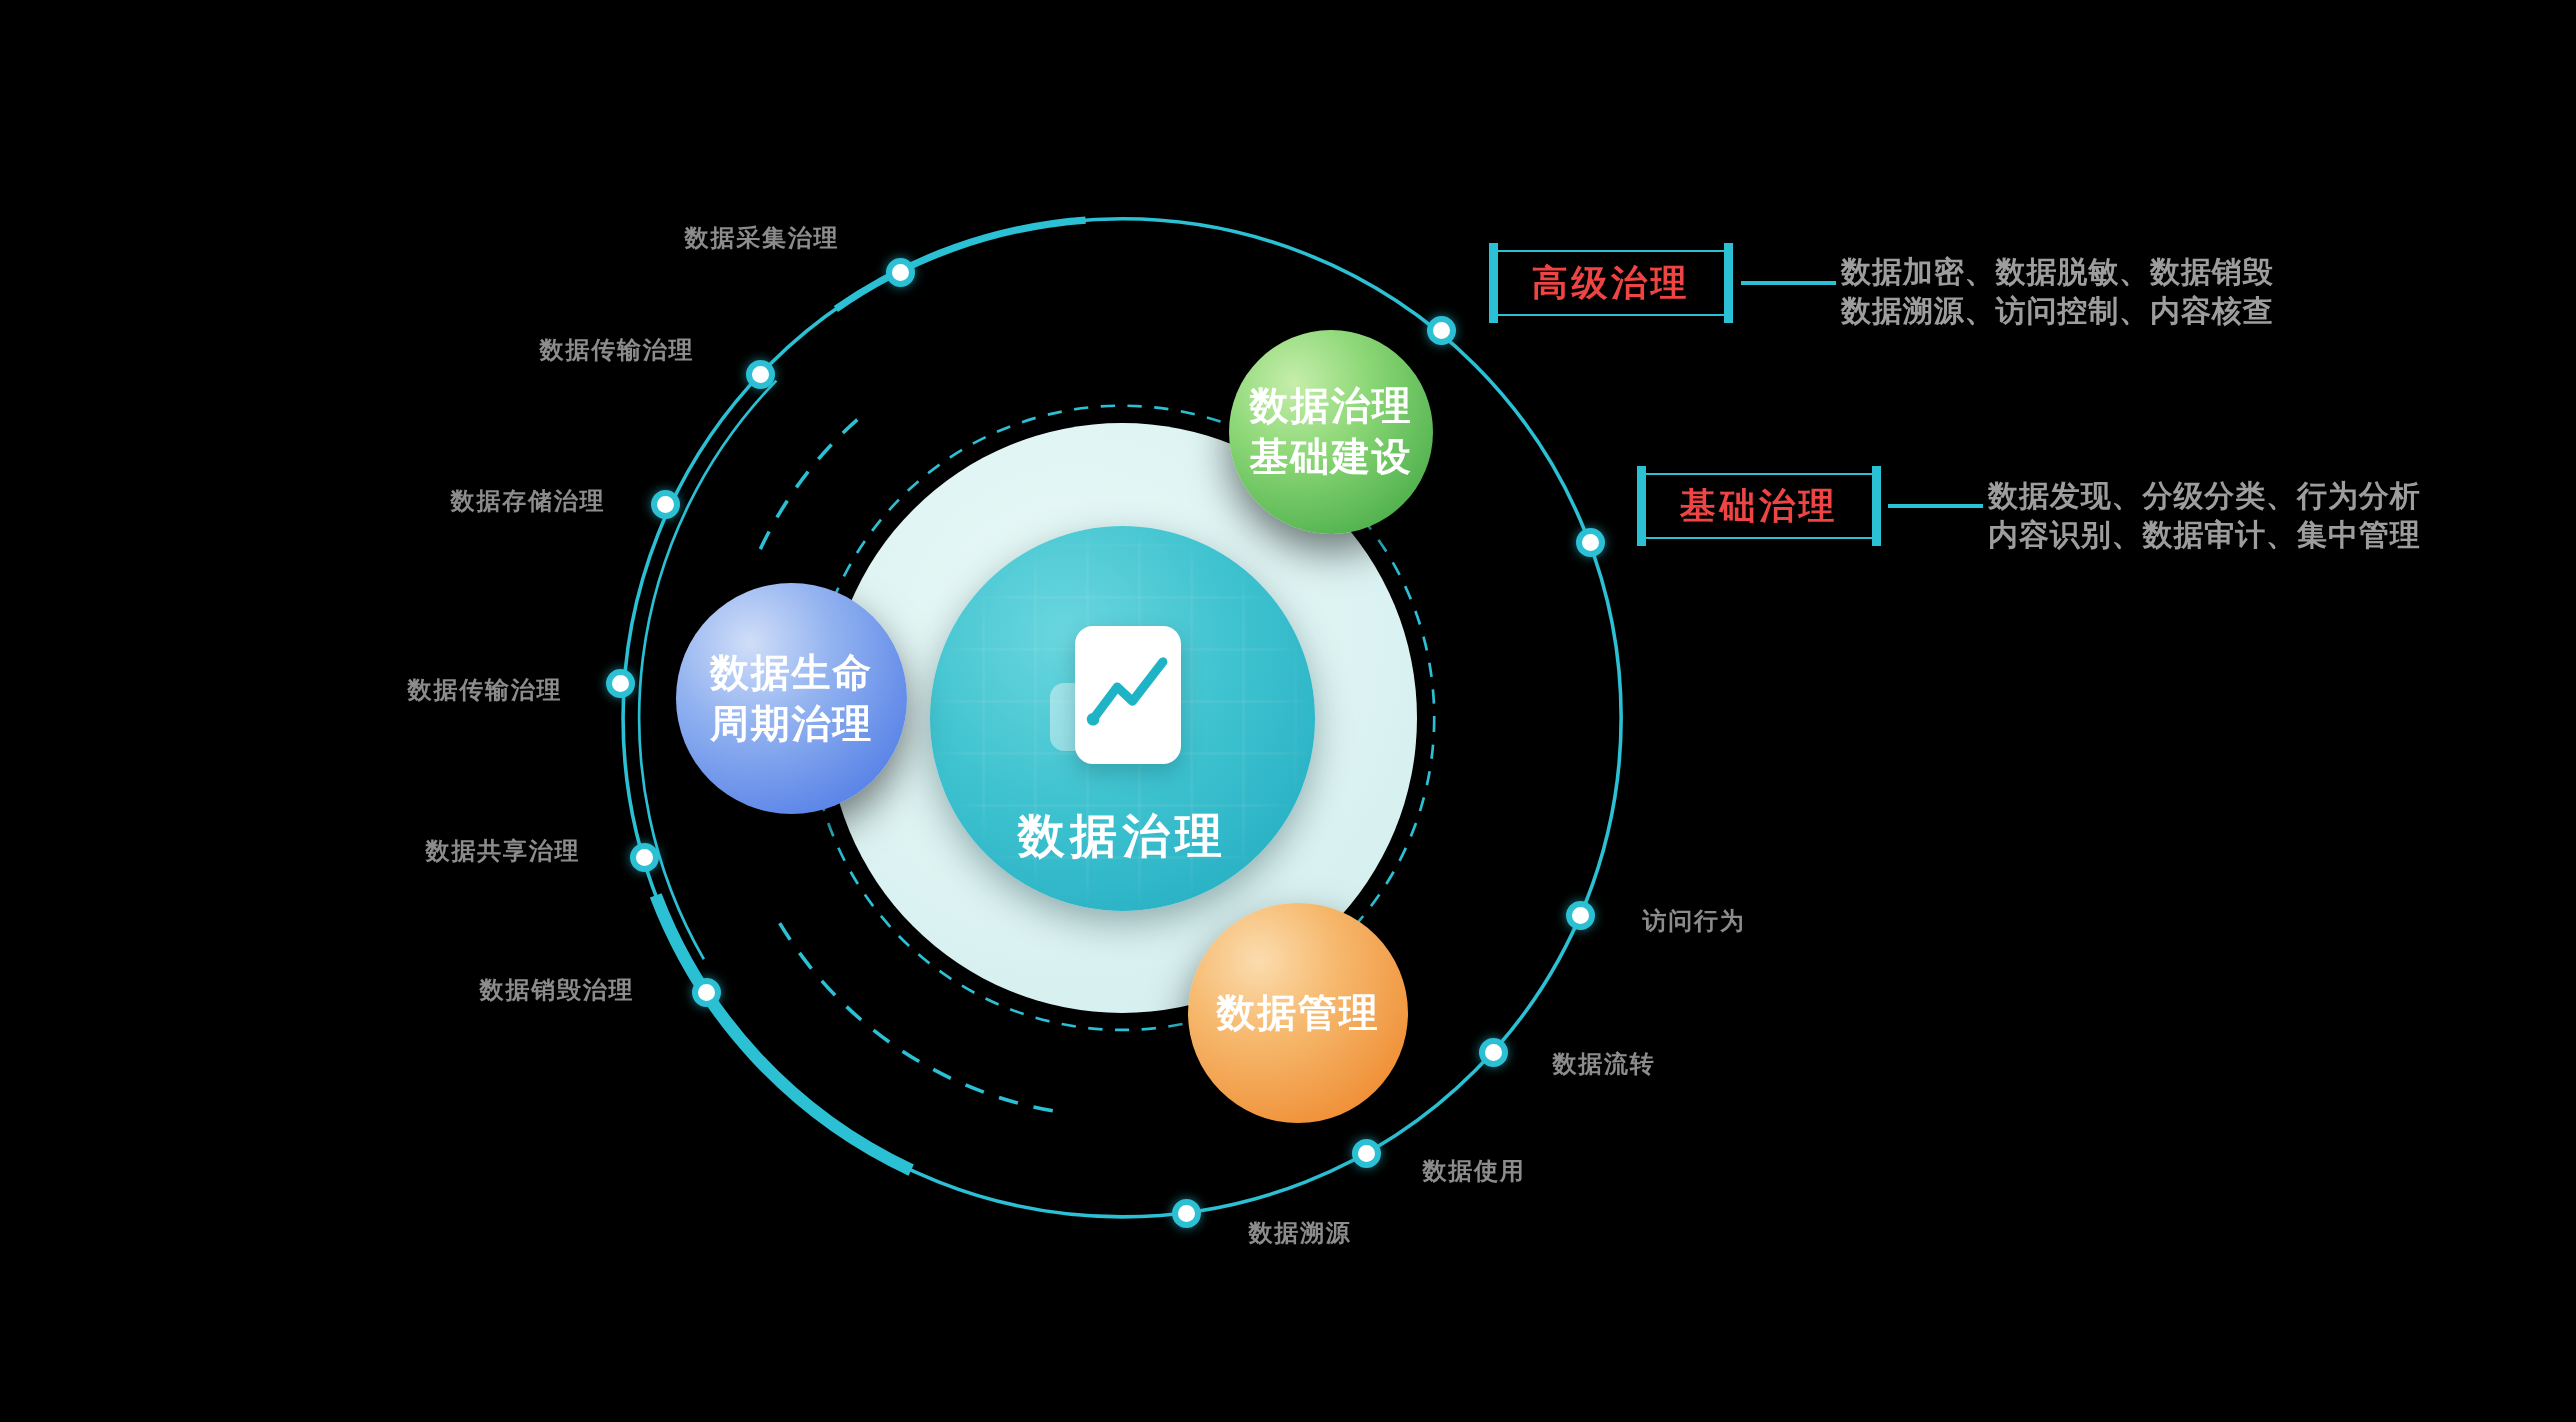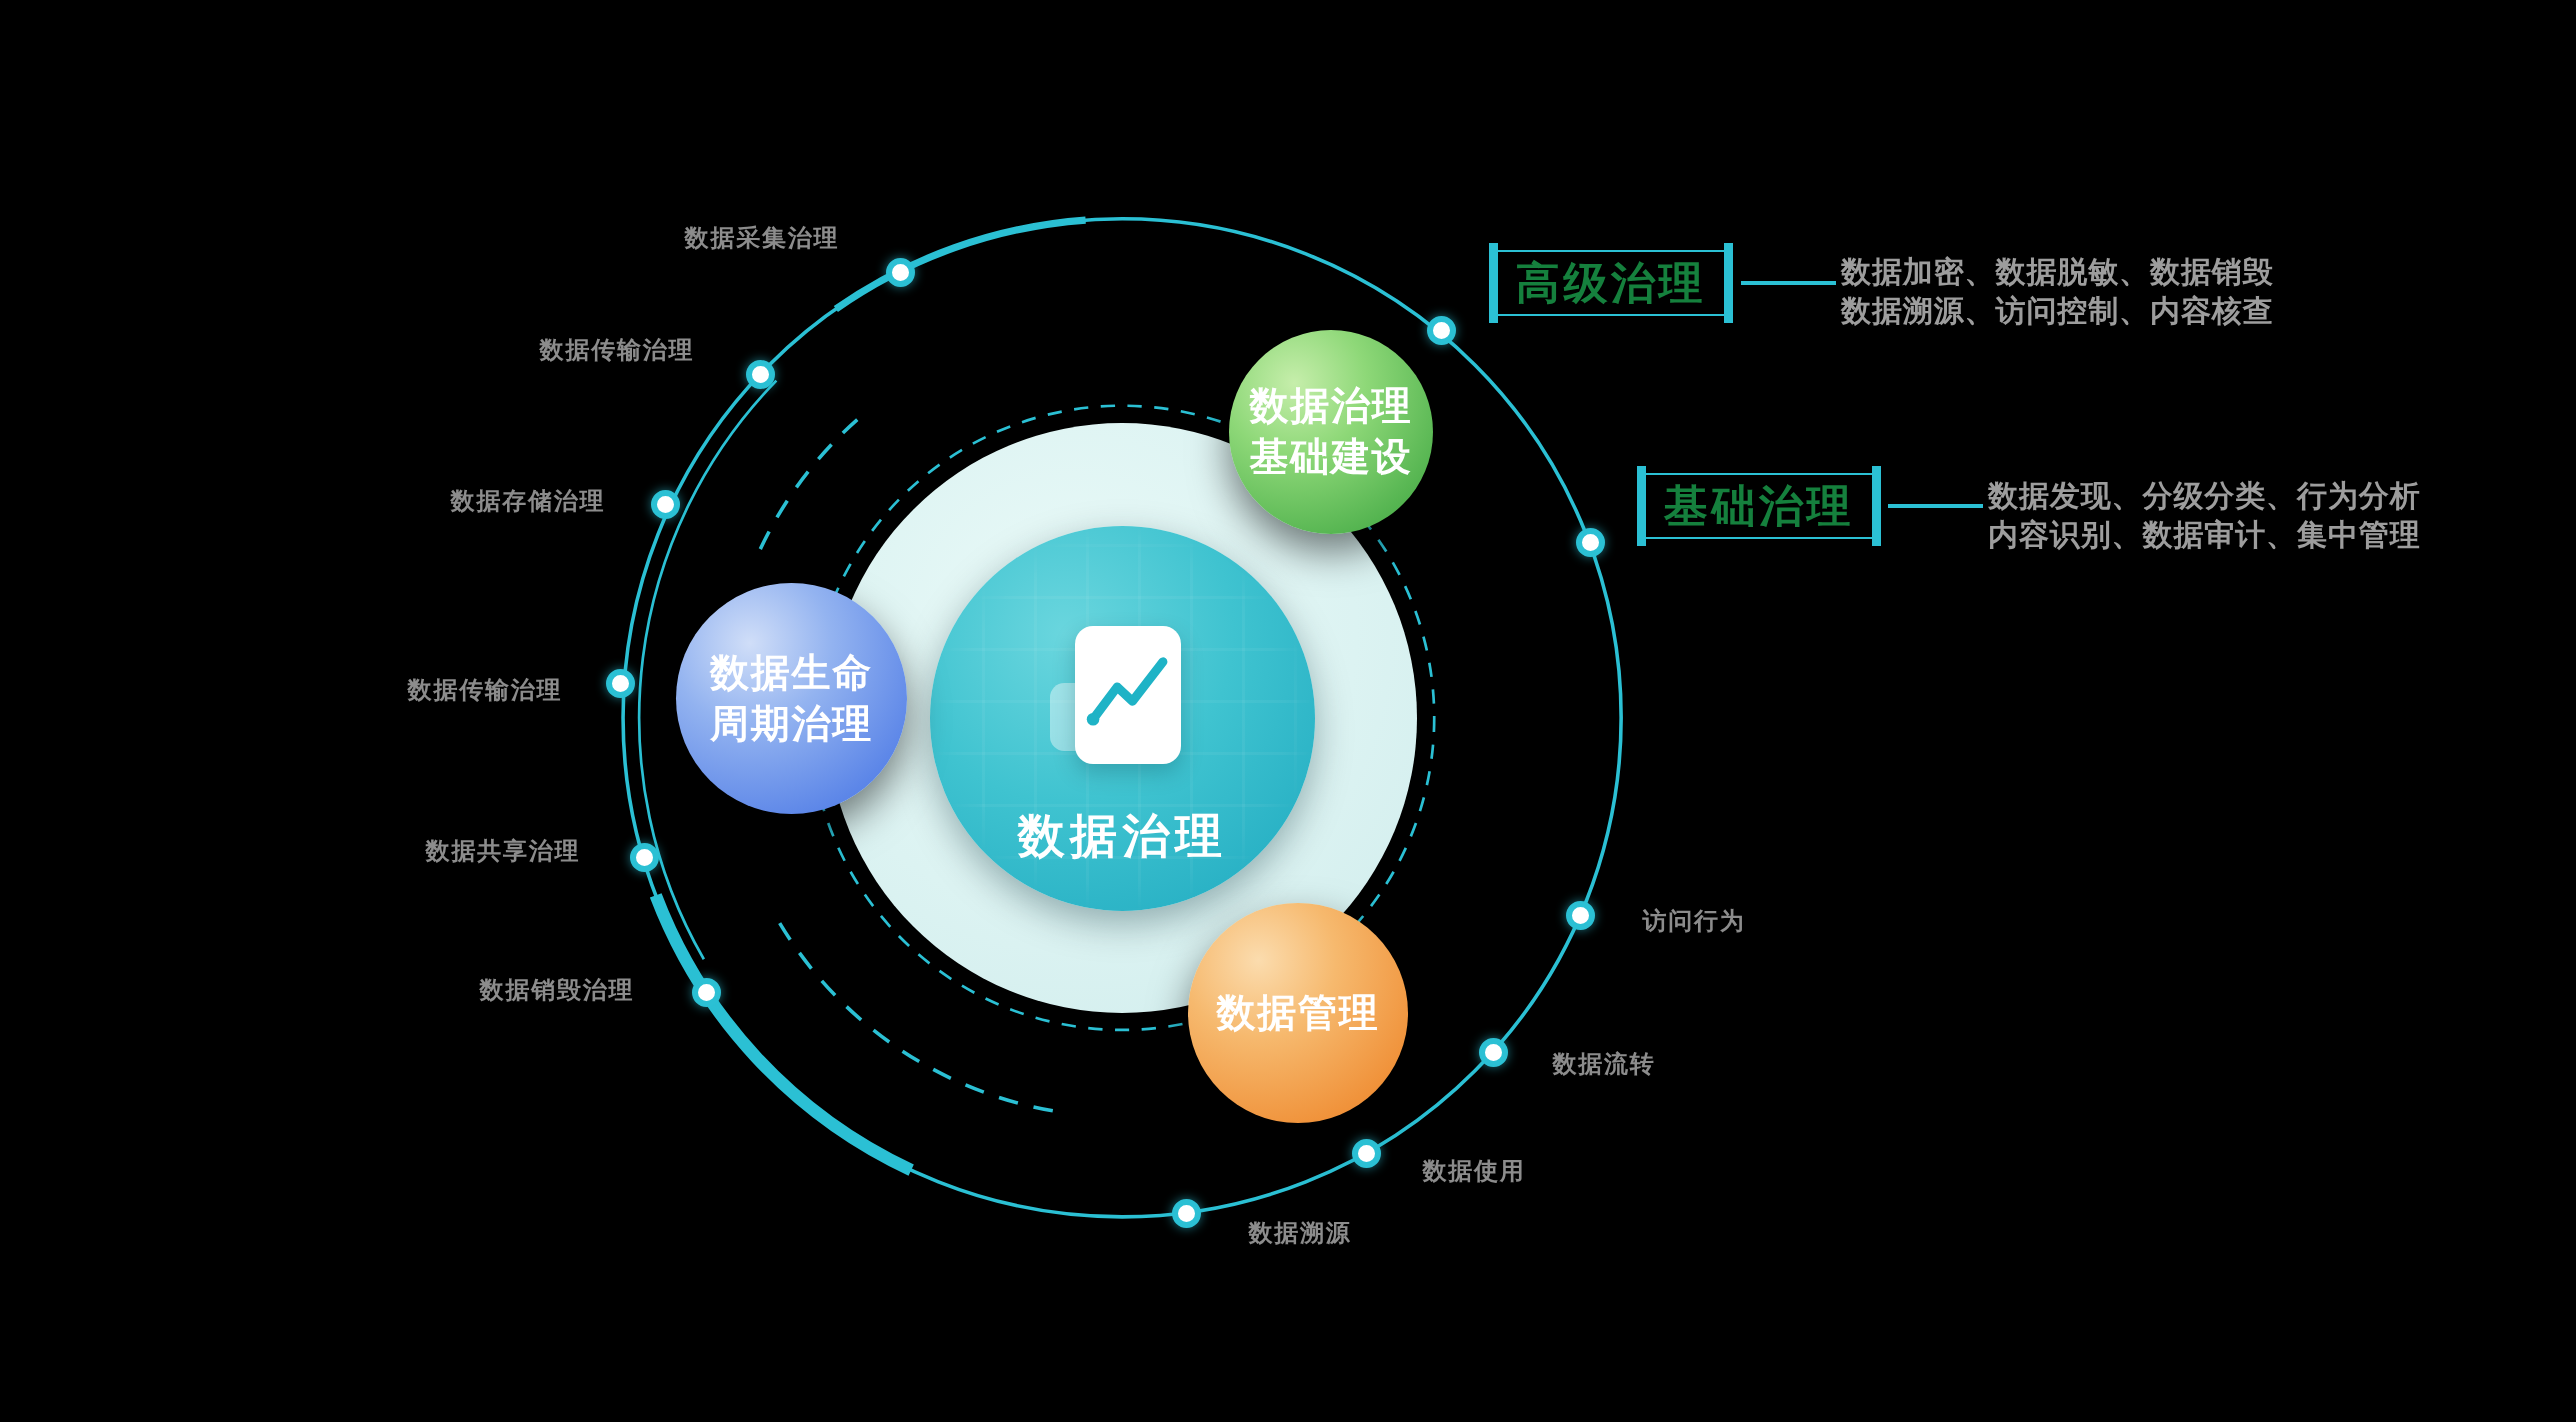--- a/index.html
+++ b/index.html
@@ -63,21 +63,21 @@
   .ring-label{position:absolute;transform:translate(-50%,-50%);white-space:nowrap;z-index:8;
       color:#8c8c8c;font-size:24px;font-weight:700;letter-spacing:1.8px;}
 
   
   .bracket-box{position:absolute;width:238px;height:66px;border:2.7px solid #2bc0d4;z-index:8;
       display:flex;align-items:center;justify-content:center;background:#000;}
   .bracket-box::before,.bracket-box::after{content:"";position:absolute;top:-9px;bottom:-9px;
       width:9.8px;background:#2bc0d4;}
   .bracket-box::before{left:-5.4px;}
   .bracket-box::after{right:-5.4px;}
-  .callout-title{color:#15803d;font-size:44px;font-weight:bold;letter-spacing:3.6px;}
+  .callout-title{color:#ef4444;font-size:36px;font-weight:bold;letter-spacing:3.6px;}
   .connector{position:absolute;height:3.6px;background:#2bc0d4;z-index:8;}
   .desc{position:absolute;z-index:8;color:#9d9d9d;font-size:30px;font-weight:600;
       line-height:39px;white-space:nowrap;letter-spacing:0.9px;}
 </style>
 </head>
 <body>
 
 <div class="stage">
 
   <svg class="ring-svg" width="2576" height="1422" viewBox="0 0 2880 1590">

